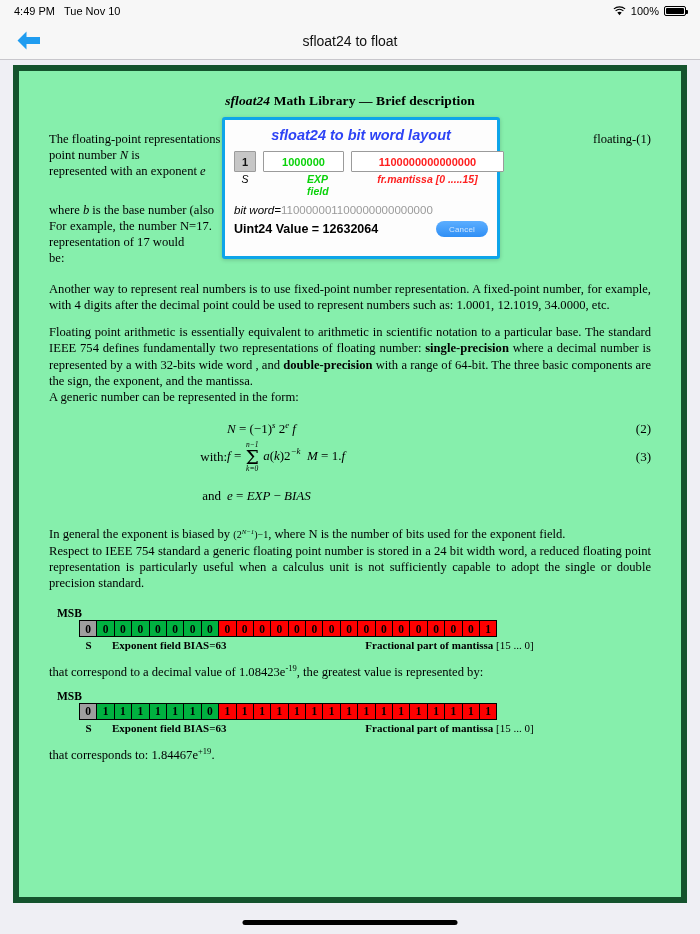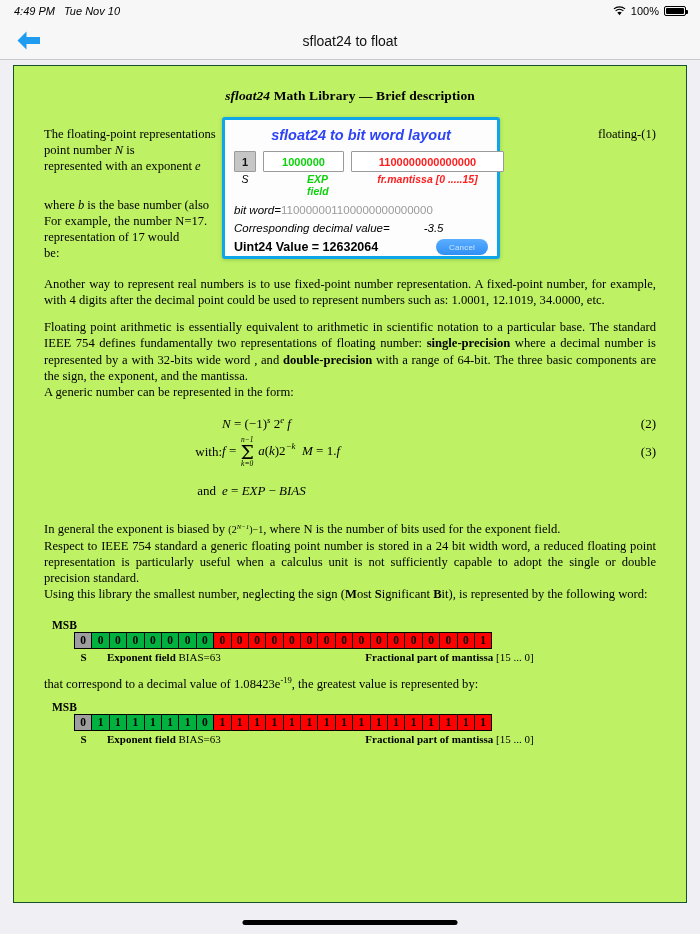--- a/index.html
+++ b/index.html
@@ -12,21 +12,21 @@
 
   
   #status-bar {
     height: 22px; width: 100%;
     background: #f7f7f7;
     display: flex; align-items: center;
     padding: 0 14px;
     font-size: 11px; color: #000;
     font-family: "Liberation Sans", sans-serif;
   }
-  #status-left { display: flex; gap: 9px; align-items: baseline; font-style: italic; }
+  #status-left { display: flex; gap: 9px; align-items: baseline; }
   #status-spacer { flex: 1; }
   #status-right { display: flex; align-items: center; gap: 5px; }
   .wifi-ico { width: 13px; height: 10px; position: relative; display:inline-block; }
   .wifi-ico svg { display:block; }
   .battery {
     width: 22px; height: 10px; border: 1px solid #000; border-radius: 2px;
     position: relative; display: inline-block;
   }
   .battery::after {
     content: ""; position: absolute; right: -3px; top: 3px;
@@ -53,22 +53,22 @@
     pointer-events: none;
   }
 
   
   #doc-scroll {
     position: absolute; top: 60px; left: 0; width: 700px; height: 874px;
     background: #efeff4;
     padding: 5px 13px 28px 13px;
   }
   #doc-page {
-    background: #bef264;
-    border: 1px solid #14532d;
+    background: #86efac;
+    border: 6px solid #14532d;
     width: 674px; height: 838px;
     position: relative;
     overflow: hidden;
     font-family: "Liberation Serif", serif;
     color: #000;
   }
   #doc-inner { padding: 22px 30px 0 30px; position: relative; }
 
   .doc-title {
     text-align: center;
@@ -119,21 +119,21 @@
   }
   .bitcell.sign { background: #9e9e9e; }
   .bitcell.exp  { background: #00b140; }
   .bitcell.man  { background: #fe0000; }
   .bitlegend {
     display: flex; margin-left: 30px; margin-top: 2px;
     font-size: 11px; font-family: "Liberation Serif", serif;
   }
   .lg-s { width: 19px; text-align: center; font-weight: bold; }
   .lg-exp { width: 150px; text-align: left; padding-left: 14px; font-weight: bold; }
-  .lg-exp .thin { font-weight: normal; text-align: right; }
+  .lg-exp .thin { font-weight: bold; text-align: right; }
   .lg-man { flex: 1; text-align: center; font-weight: bold; }
   .lg-man .thin { font-weight: normal; }
 
   
   #modal {
     position: absolute;
     left: 222px; top: 117px;
     width: 278px; height: 142px;
     background: #fdfdfd;
     border: 3px solid #0ea5e9;
@@ -288,23 +288,20 @@
         <div class="eq-body">
           <span style="font-style:italic">e</span> <span style="font-style:normal">=</span> <span style="font-style:italic">EXP</span> <span style="font-style:normal">−</span> <span style="font-style:italic">BIAS</span>
         </div>
         <div class="eq-tail"></div>
       </div>
 
       <p class="body tight" style="margin-top:22px">
         <span>In general the exponent is biased by </span><span style="font-size:10px">(2<sup><span style="font-style:italic">N−1</span></sup>)−1</span><span>, where N is the number of bits used for the exponent field.</span>
       </p>
       <p class="body tight">Respect to IEEE 754 standard a generic floating point number is stored in a 24 bit width word, a reduced floating point representation is particularly useful when a calculus unit is not sufficiently capable to adopt the single or double precision standard.</p>
-      <p class="body tight">
-        <span>Using this library the smallest number, neglecting the sign (</span><span class="bold">M</span><span>ost </span><span class="bold">S</span><span>ignificant </span><span class="bold">B</span><span>it), is represented by the following word:</span>
-      </p>
 
       <div style="margin-top:16px">
         <div class="msb-label">MSB</div>
         <div class="bitrow" id="bitrow-1">
             <div class="bitcell sign">0</div>
             <div class="bitcell exp">0</div>
             <div class="bitcell exp">0</div>
             <div class="bitcell exp">0</div>
             <div class="bitcell exp">0</div>
             <div class="bitcell exp">0</div>
@@ -366,20 +363,23 @@
             <div class="bitcell man">1</div>
             <div class="bitcell man">1</div>
           </div>
         <div class="bitlegend">
           <span class="lg-s">S</span>
           <span class="lg-exp"><span>Exponent field</span> <span class="thin">BIAS=63</span></span>
           <span class="lg-man"><span>Fractional part of mantissa</span> <span class="thin">[15 ... 0]</span></span>
         </div>
       </div>
 
+      <p class="body" style="margin-top:13px">
+        <span>that corresponds to: 1.84467e</span><sup>+19</sup><span>.</span>
+      </p>
 
     </div>
   </div>
 </div>
 
 <div id="modal">
   <div id="modal-title">sfloat24 to bit word layout</div>
 
   <div id="field-row">
     <div class="fld-col">
@@ -393,23 +393,20 @@
     <div class="fld-col">
       <div class="fld man-box">1100000000000000</div>
       <div class="fld-cap m">fr.mantissa [0 .....15]</div>
     </div>
   </div>
 
   <div class="modal-line">
     <span>bit word=</span><span class="grayval">110000001100000000000000</span>
   </div>
 
-  <div class="modal-line" id="decimal-line">
-    <span>Corresponding decimal value=</span><span class="dval val">-3.5</span>
-  </div>
 
   <div id="uint-row">
     <div id="uint-line">Uint24 Value = 12632064</div>
     <div id="cancel-button">Cancel</div>
   </div>
 </div>
 
 <div id="home-indicator"></div>
 
 </body></html>

